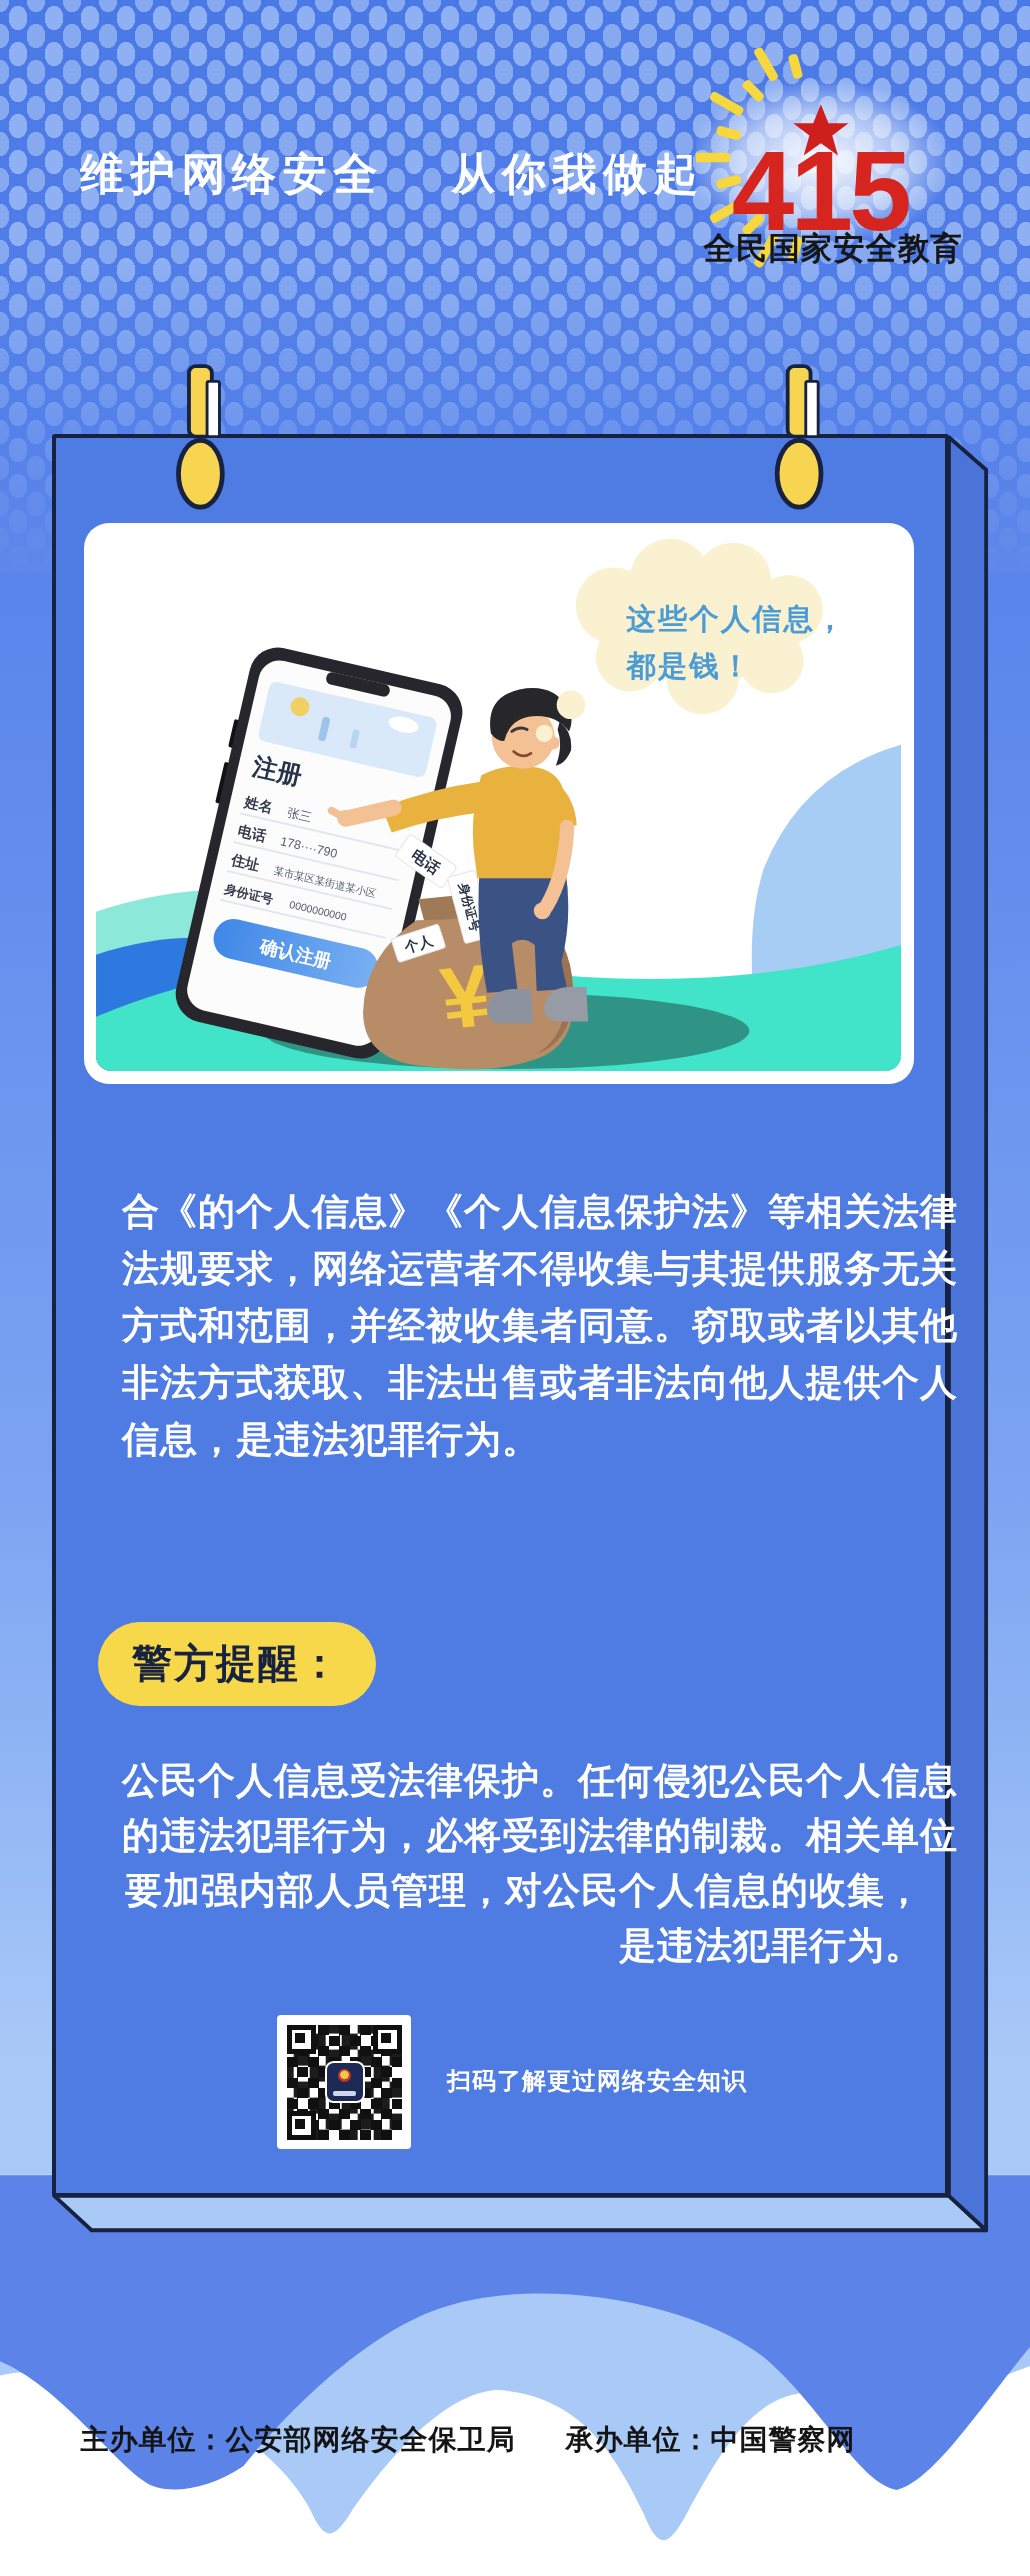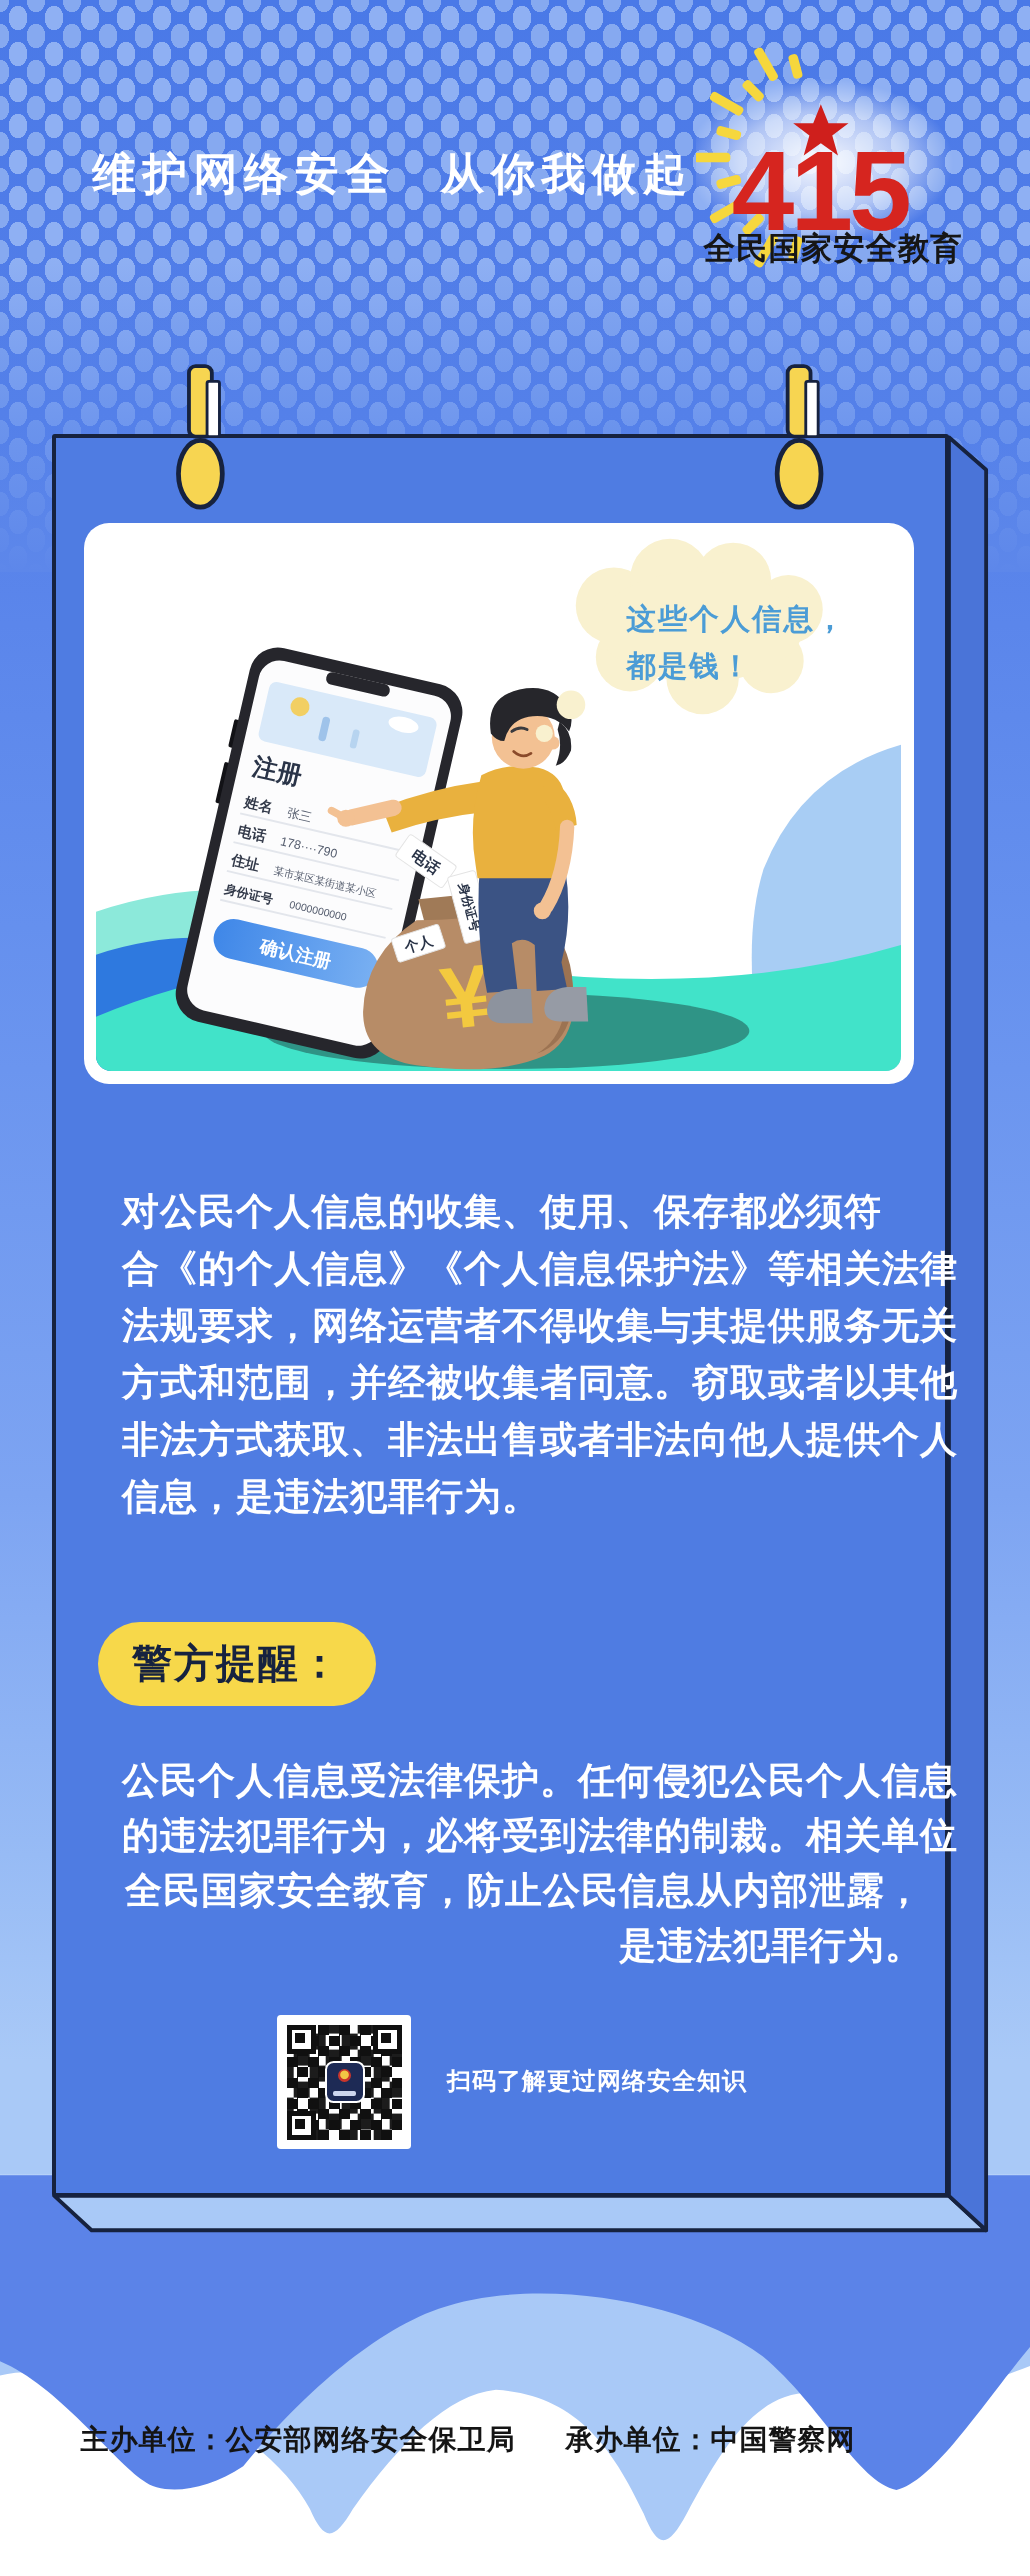--- a/index.html
+++ b/index.html
@@ -24,21 +24,21 @@
   }
   .dots-fade {
     position: absolute; left: 0; top: 0; width: 1030px; height: 572px;
     background: linear-gradient(180deg,
       rgba(77,123,232,0) 0%, rgba(77,123,232,0) 45%,
       rgba(84,129,233,0.55) 75%, rgba(93,135,234,1) 100%);
   }
 
   
   .slogan {
-    position: absolute; left: 92px; top: 145px; display: flex; gap: 44px;
+    position: absolute; left: 80px; top: 145px; display: flex; gap: 67px;
     color: #ffffff; font-size: 44px; font-weight: 800; letter-spacing: 6.7px; white-space: nowrap;
   }
   .logo-svg { position: absolute; left: 696px; top: 43px; }
 
   
   .waves { position: absolute; left: 0; top: 2175px; }
 
   
   .frame-svg { position: absolute; left: 0; top: 0; pointer-events: none; }
   .board {
@@ -272,33 +272,32 @@
             <circle cx="470" cy="208" r="9"></circle>
           </g>
           <text x="556" y="99" font-size="31" font-weight="600" letter-spacing="2" fill="#4b9cd6">这些个人信息，</text>
           <text x="556" y="148" font-size="31" font-weight="600" letter-spacing="2" fill="#4b9cd6">都是钱！</text>
         </g>
       </svg>
     </div>
   </div>
 
   <div class="para para1">
-    <div class="ln">对公民个人信息的收集、使用、保存都必须符</div>
     <div class="ln">合《的个人信息》《个人信息保护法》等相关法律</div>
     <div class="ln">法规要求，网络运营者不得收集与其提供服务无关</div>
     <div class="ln">方式和范围，并经被收集者同意。窃取或者以其他</div>
     <div class="ln">非法方式获取、非法出售或者非法向他人提供个人</div>
     <div class="ln">信息，是违法犯罪行为。</div>
   </div>
 
   <div class="badge">警方提醒：</div>
   <div class="para para2">
     <div class="ln">公民个人信息受法律保护。任何侵犯公民个人信息</div>
     <div class="ln">的违法犯罪行为，必将受到法律的制裁。相关单位</div>
-    <div class="ln">全民国家安全教育，防止公民信息从内部泄露，</div>
+    <div class="ln">要加强内部人员管理，对公民个人信息的收集，</div>
     <div class="ln">是违法犯罪行为。</div>
   </div>
 
   <div class="qr-box">
     <div class="qr-pattern"></div>
     <div class="finder tl"></div>
     <div class="finder tr"></div>
     <div class="finder bl"></div>
     <div class="qr-logo">
       <div class="emblem"></div>

